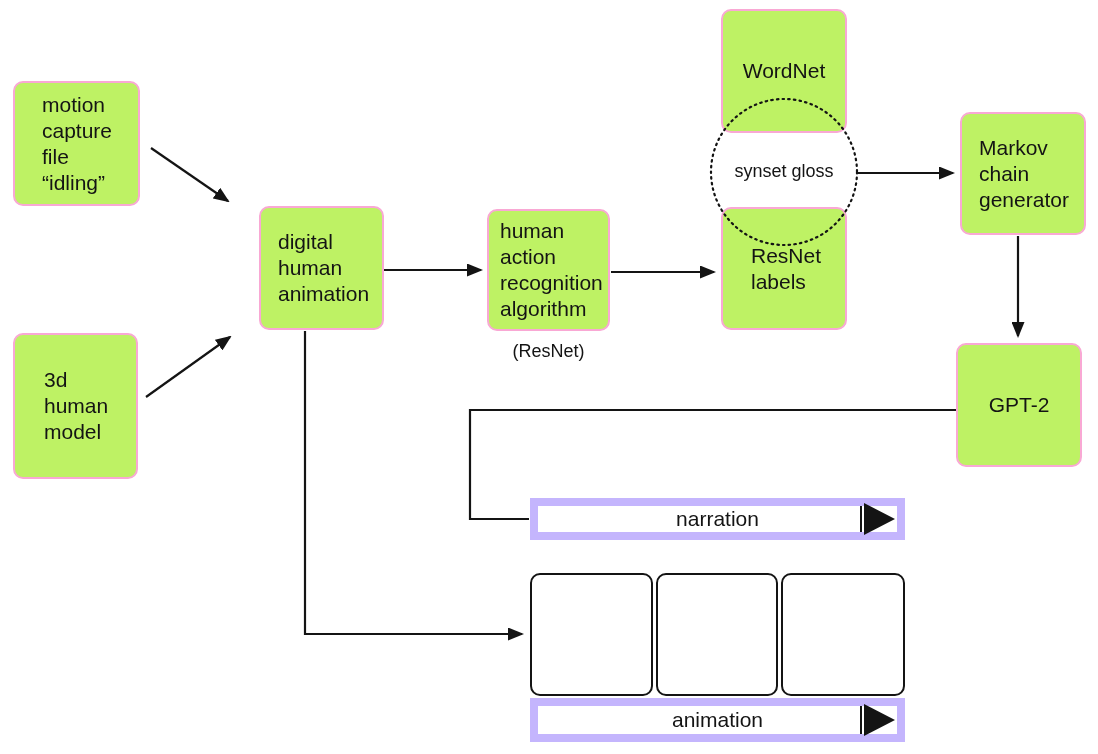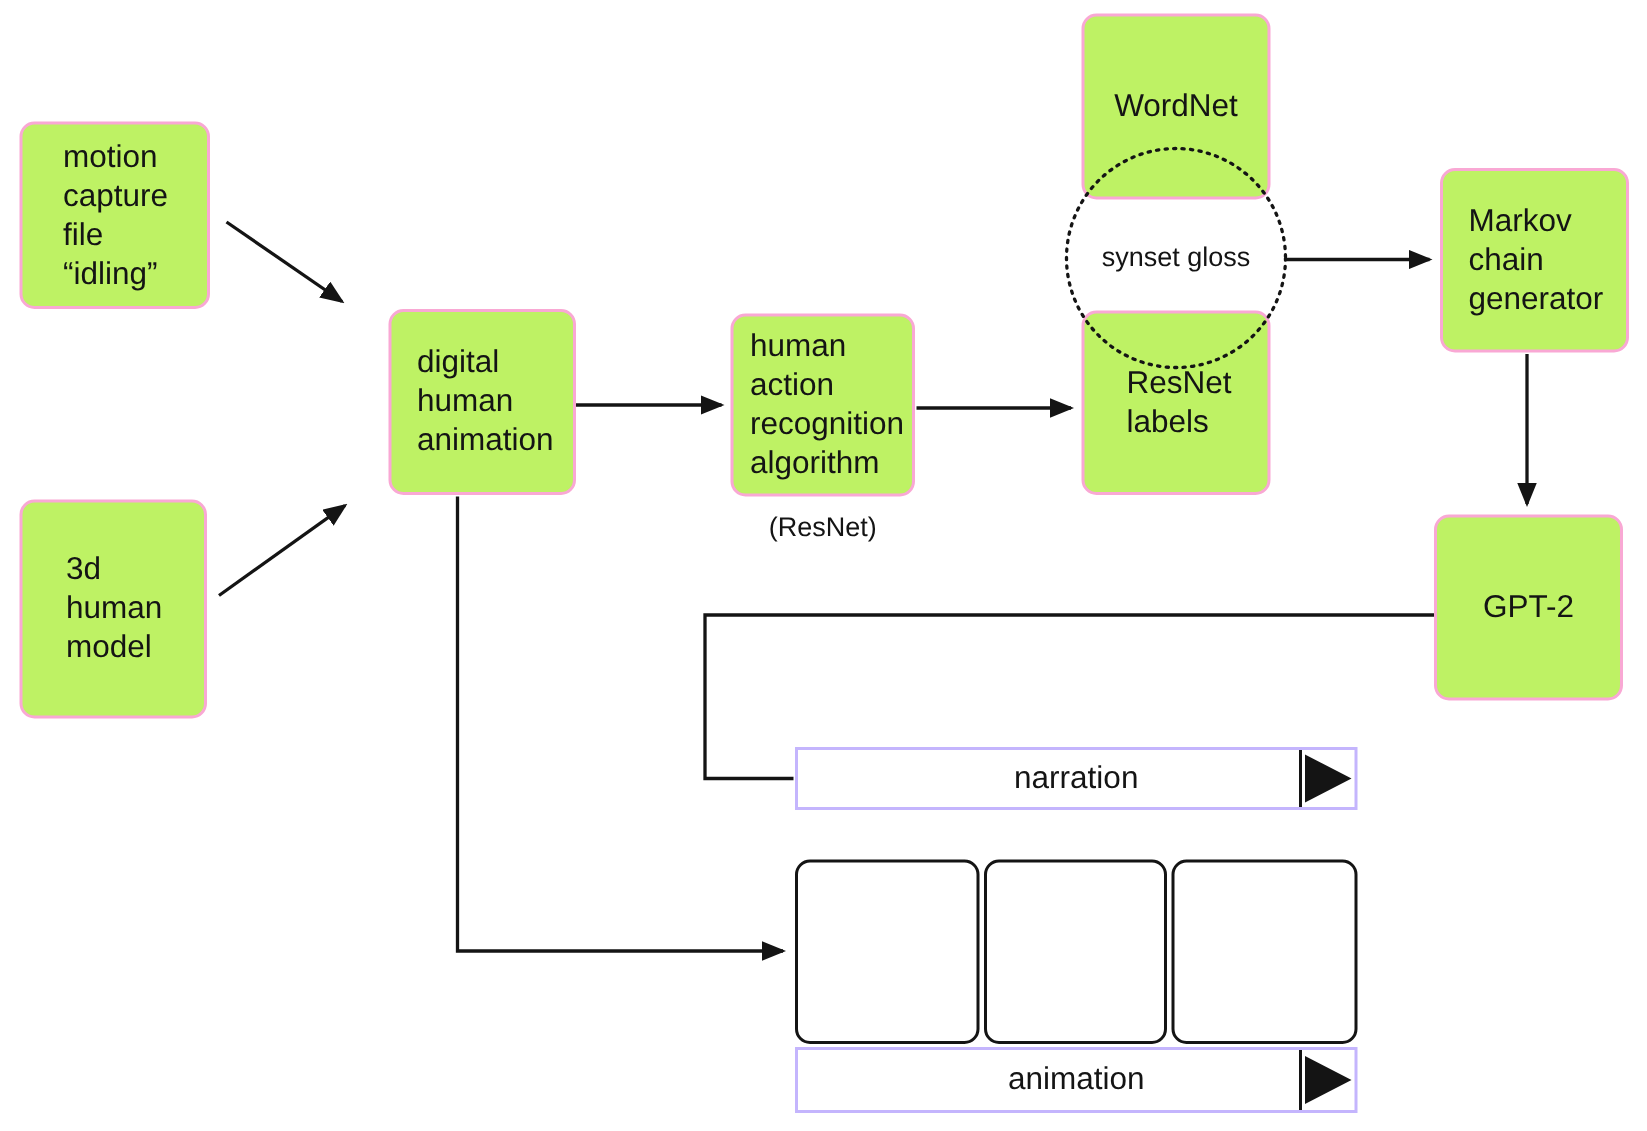--- a/index.html
+++ b/index.html
@@ -72,21 +72,21 @@
     background: #ffffff;
     z-index: 1;
   }
   #frame-1 { left: 530px; width: 123px; }
   #frame-2 { left: 656px; width: 122px; }
   #frame-3 { left: 781px; width: 124px; }
 
   .bar {
     position: absolute;
     box-sizing: border-box;
-    border: 2px solid #c4b5fd;
+    border: 8px solid #c4b5fd;
     background: #ffffff;
     z-index: 1;
   }
   #bar-narration { left: 530px; top: 498px; width: 375px; height: 42px; }
   #bar-animation { left: 530px; top: 698px; width: 375px; height: 44px; }
   .bar-label {
     position: absolute;
     left: 0; right: 0; top: 50%;
     transform: translateY(-50%);
     text-align: center;

